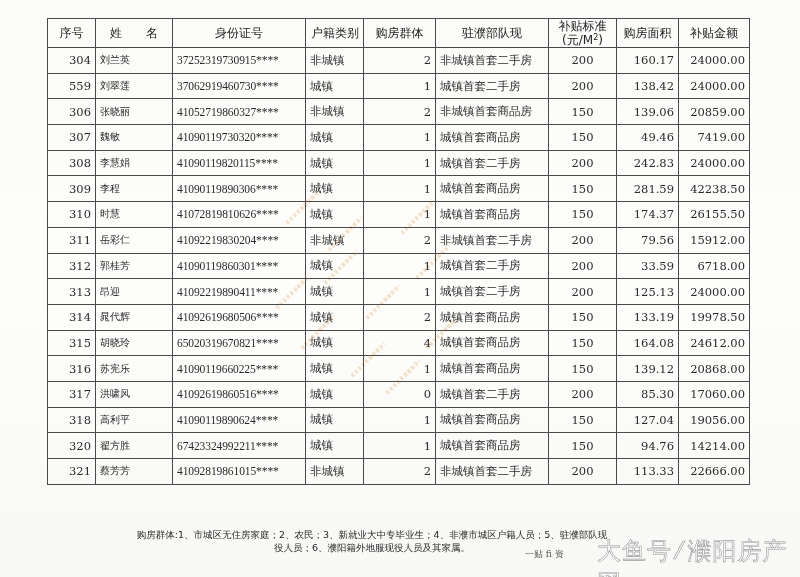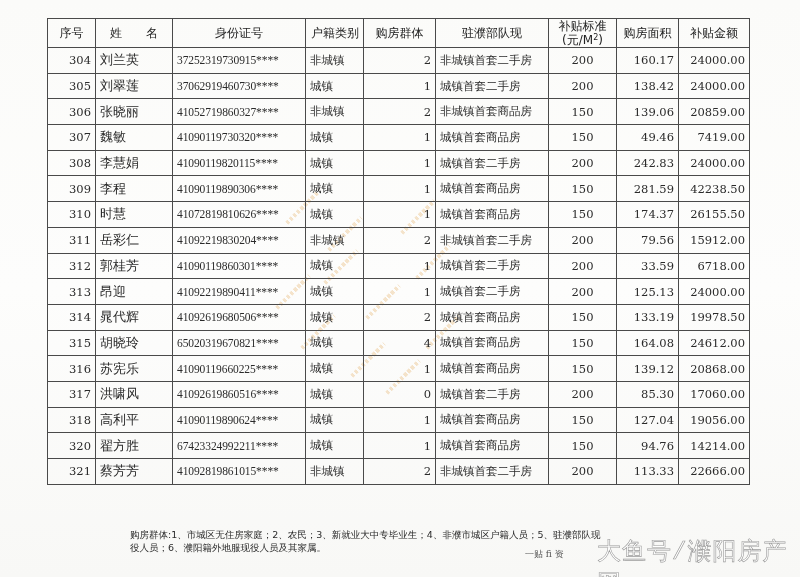--- a/index.html
+++ b/index.html
@@ -36,38 +36,38 @@
     height: 28px;
     text-align: center;
     color: #222;
     line-height: 12px;
   }
   th.hdr-std { font-size: 11px; line-height: 12px; }
   td.num { text-align: right; padding-right: 2px; }
   td.txt { text-align: left; padding-left: 4px; }
   td.center { text-align: center; }
   td.idno { font-family: "Liberation Serif", serif; font-size: 11.5px; padding-left: 2px; letter-spacing: -0.1px; }
-  td.name { font-size: 13px; }
+  td.name { font-size: 10px; }
   td.amt { text-align: right; padding-right: 1px; }
   sup.s { font-size: 8px; vertical-align: 4px; }
   .col-seq { width: 48px; }
   .col-name { width: 77px; }
   .col-id { width: 133px; }
   .col-hukou { width: 58px; }
   .col-group { width: 72px; }
   .col-type { width: 113px; }
   .col-std { width: 68px; }
   .col-area { width: 62px; }
   .col-amount { width: 71px; }
 
   .footnote {
-    position: absolute; left: 130px; top: 528px;
+    position: absolute; left: 112px; top: 528px;
     width: 520px;
     font-family: "DejaVu Sans", "Liberation Sans", sans-serif;
-    font-size: 9.5px; line-height: 13px; color: #2a2a2a;
+    font-size: 9.5px; line-height: 13px; color: #2a2a2a; text-align: center;
   }
   .stamp-text {
     position: absolute; left: 525px; top: 548px;
     font-size: 9px; color: #555;
     font-family: "DejaVu Serif", serif;
   }
   .watermark {
     position: absolute; left: 597px; top: 535px;
     font-family: Liberation Mono, monospace;
     font-size: 24px; font-weight: 200; color: rgba(255,255,255,0.9);
@@ -134,21 +134,21 @@
           <td class="txt name">刘兰英</td>
           <td class="txt idno">37252319730915****</td>
           <td class="txt">非城镇</td>
           <td class="num">2</td>
           <td class="txt">非城镇首套二手房</td>
           <td class="center">200</td>
           <td class="num">160.17</td>
           <td class="amt">24000.00</td>
         </tr>
         <tr>
-          <td class="num">305</td>
+          <td class="num">559</td>
           <td class="txt name">刘翠莲</td>
           <td class="txt idno">37062919460730****</td>
           <td class="txt">城镇</td>
           <td class="num">1</td>
           <td class="txt">城镇首套二手房</td>
           <td class="center">200</td>
           <td class="num">138.42</td>
           <td class="amt">24000.00</td>
         </tr>
         <tr>

